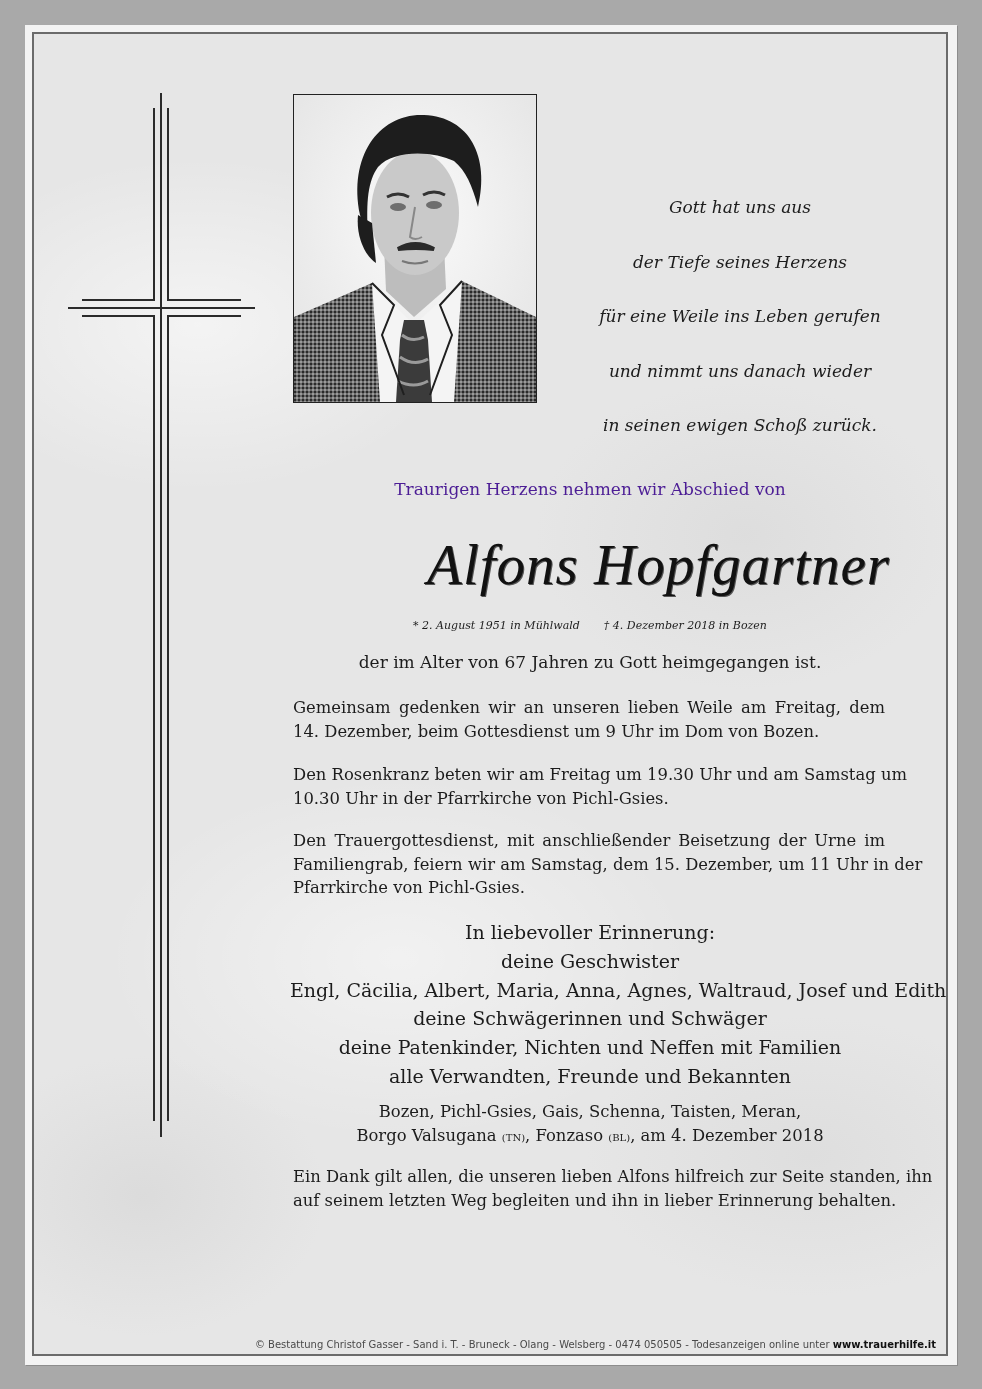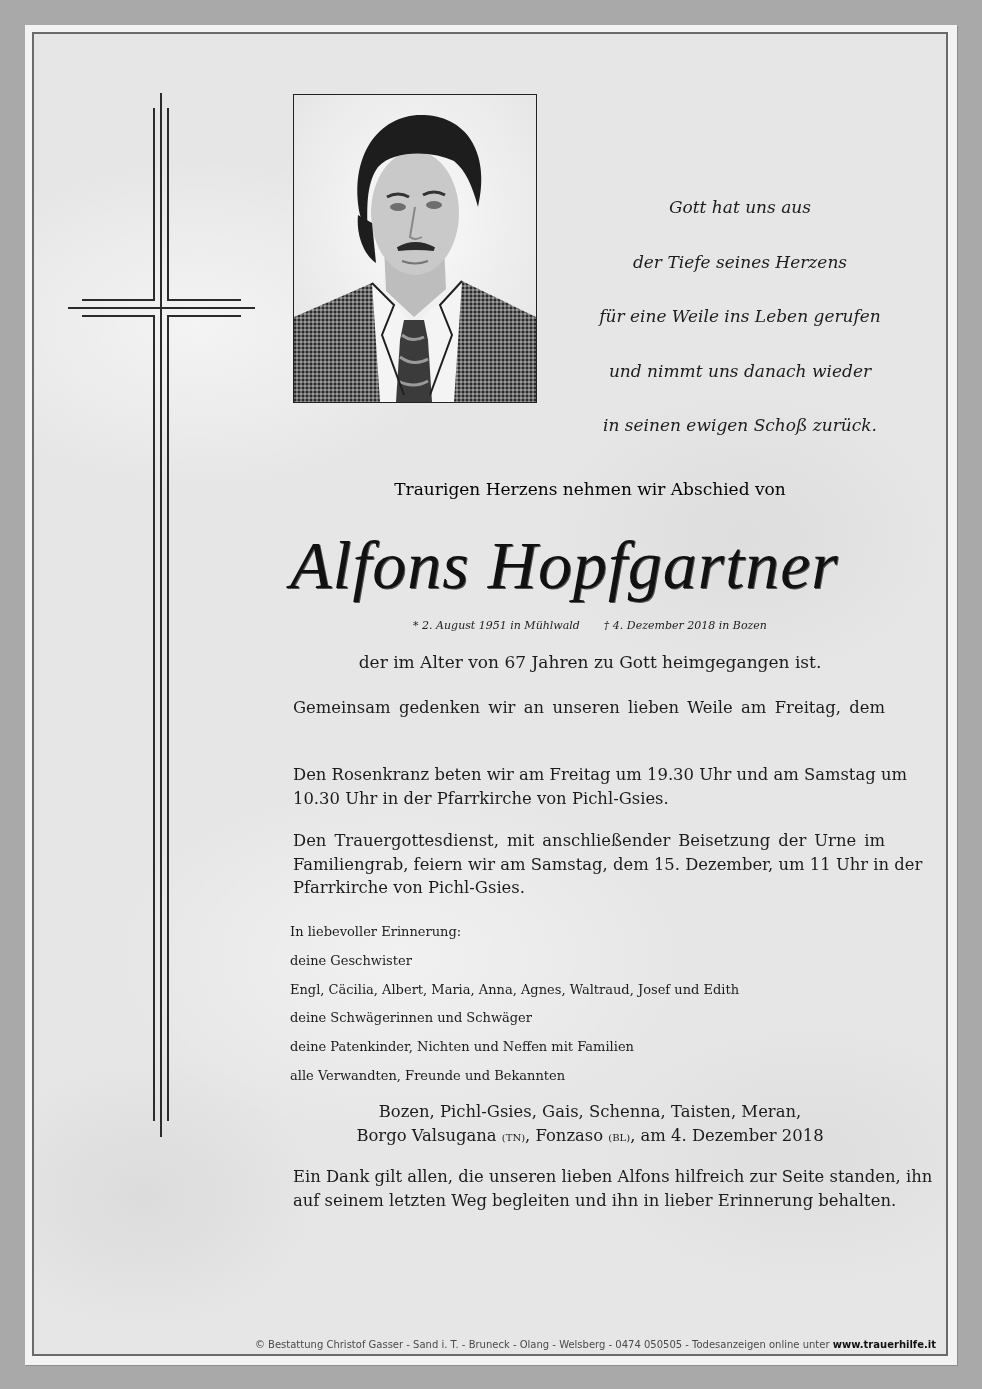--- a/index.html
+++ b/index.html
@@ -44,49 +44,49 @@
     position: absolute; left: 590px; top: 168px; width: 300px;
     text-align: center;
     font-family: "DejaVu Serif", "Liberation Serif", serif;
     font-style: italic;
     font-size: 17px; line-height: 30.5px;
     color: #1c1c1c;
   }
   .quote div { white-space: nowrap; margin-top: 24px; }
   .intro {
     position: absolute; left: 290px; top: 479px; width: 600px; text-align: center;
-    font-size: 17px; color: #000000;
+    font-size: 17px; color: #4c1d95;
   }
   .name {
-    position: absolute; left: 290px; top: 520px; width: 600px; text-align: left;
+    position: absolute; left: 290px; top: 520px; width: 600px; text-align: right;
     font-family: "Liberation Serif", "DejaVu Serif", serif;
     font-style: italic;
-    font-size: 68px; line-height: 90px; letter-spacing: 1px;
+    font-size: 57px; line-height: 90px; letter-spacing: 1px;
     color: #111;
     text-shadow: 1px 1px 0 #555;
   }
   .dates {
     position: absolute; left: 290px; top: 619px; width: 600px; text-align: center;
     font-style: italic; font-size: 11px; color: #1c1c1c; white-space: nowrap;
   }
   .dates .gap { display: inline-block; width: 24px; }
   .age {
     position: absolute; left: 290px; top: 652px; width: 600px; text-align: center;
     font-size: 17px; color: #1c1c1c;
   }
   .para {
     position: absolute; left: 293px; width: 592px;
     font-size: 16.4px; line-height: 23.5px; color: #1c1c1c;
     text-align: justify; text-align-last: left;
   }
   .para .ln { display: block; text-align: justify; text-align-last: justify; white-space: nowrap; }
   .para .ln.last { text-align-last: left; }
   .centered {
-    position: absolute; left: 290px; width: 600px; text-align: left;
-    font-size: 13px; line-height: 28.8px; color: #1c1c1c;
+    position: absolute; left: 290px; width: 600px; text-align: center;
+    font-size: 19px; line-height: 28.8px; color: #1c1c1c;
   }
   .centered div { white-space: nowrap; }
   .small-caps { font-size: 10px; }
   .places {
     position: absolute; left: 290px; width: 600px; text-align: center;
     font-size: 16.4px; line-height: 23.5px; color: #1c1c1c;
   }
   .footer {
     position: absolute; right: 46px; top: 1339px;
     font-family: "DejaVu Sans", "Liberation Sans", sans-serif;
@@ -172,20 +172,21 @@
 <div class="name">Alfons Hopfgartner</div>
 
 <div class="dates">
   <span>* 2. August 1951 in Mühlwald</span><span class="gap"></span><span>† 4. Dezember 2018 in Bozen</span>
 </div>
 
 <div class="age">der im Alter von 67 Jahren zu Gott heimgegangen ist.</div>
 
 <div class="para" style="top:696px;">
   <span class="ln">Gemeinsam gedenken wir an unseren lieben Weile am Freitag, dem</span>
+  <span class="ln last">14. Dezember, beim Gottesdienst um 9 Uhr im Dom von Bozen.</span>
 </div>
 
 <div class="para" style="top:763px;">
   <span class="ln">Den Rosenkranz beten wir am Freitag um 19.30 Uhr und am Samstag um</span>
   <span class="ln last">10.30 Uhr in der Pfarrkirche von Pichl-Gsies.</span>
 </div>
 
 <div class="para" style="top:829px;">
   <span class="ln">Den Trauergottesdienst, mit anschließender Beisetzung der Urne im</span>
   <span class="ln">Familiengrab, feiern wir am Samstag, dem 15. Dezember, um 11 Uhr in der</span>

